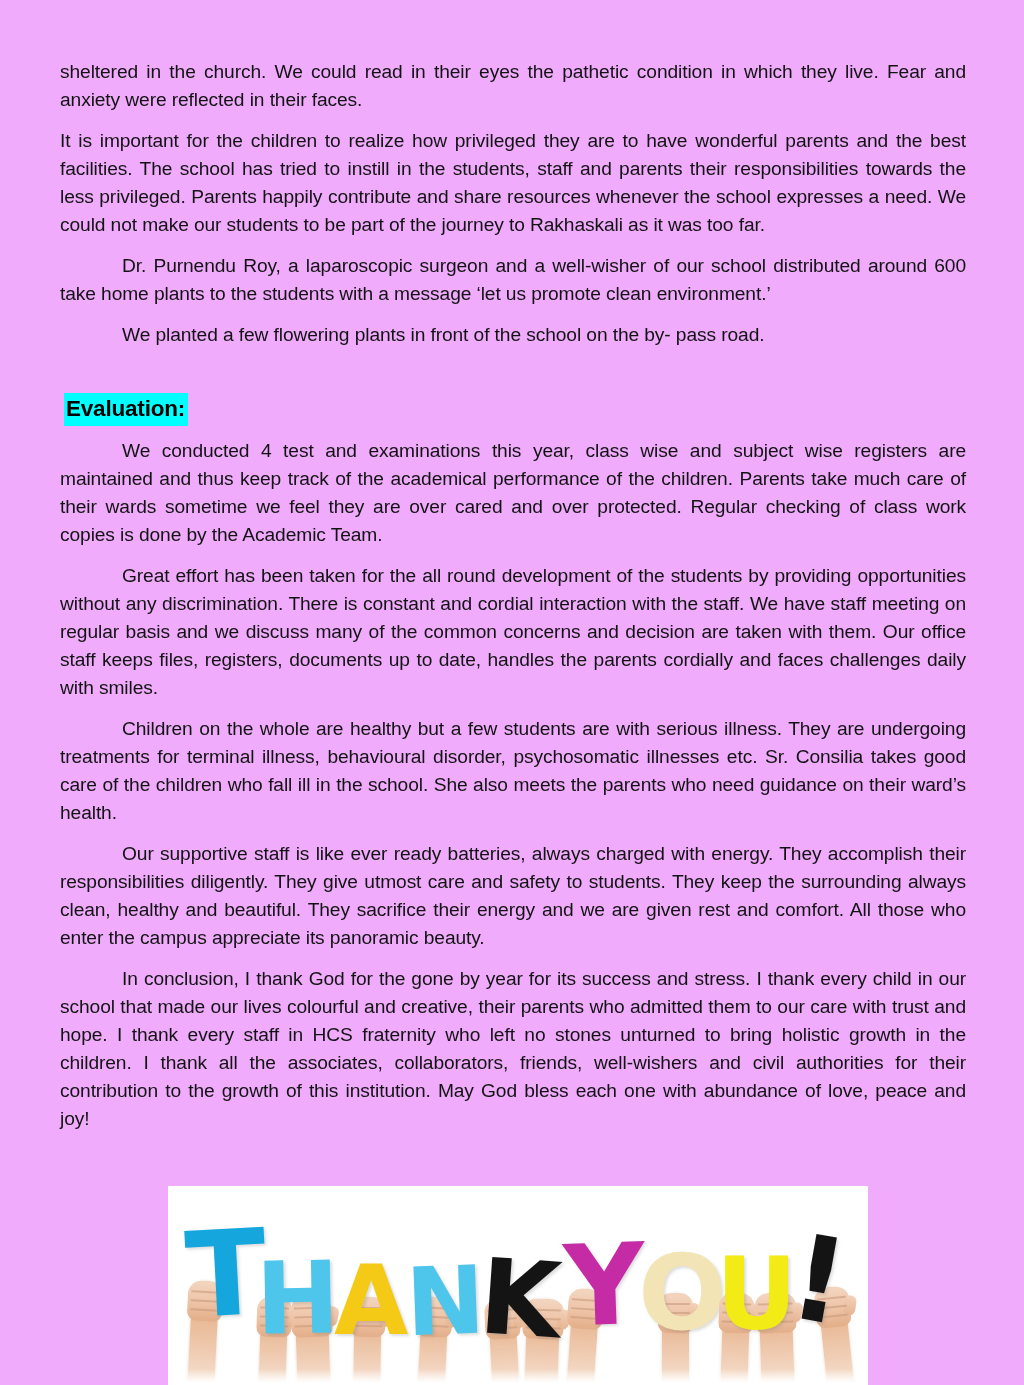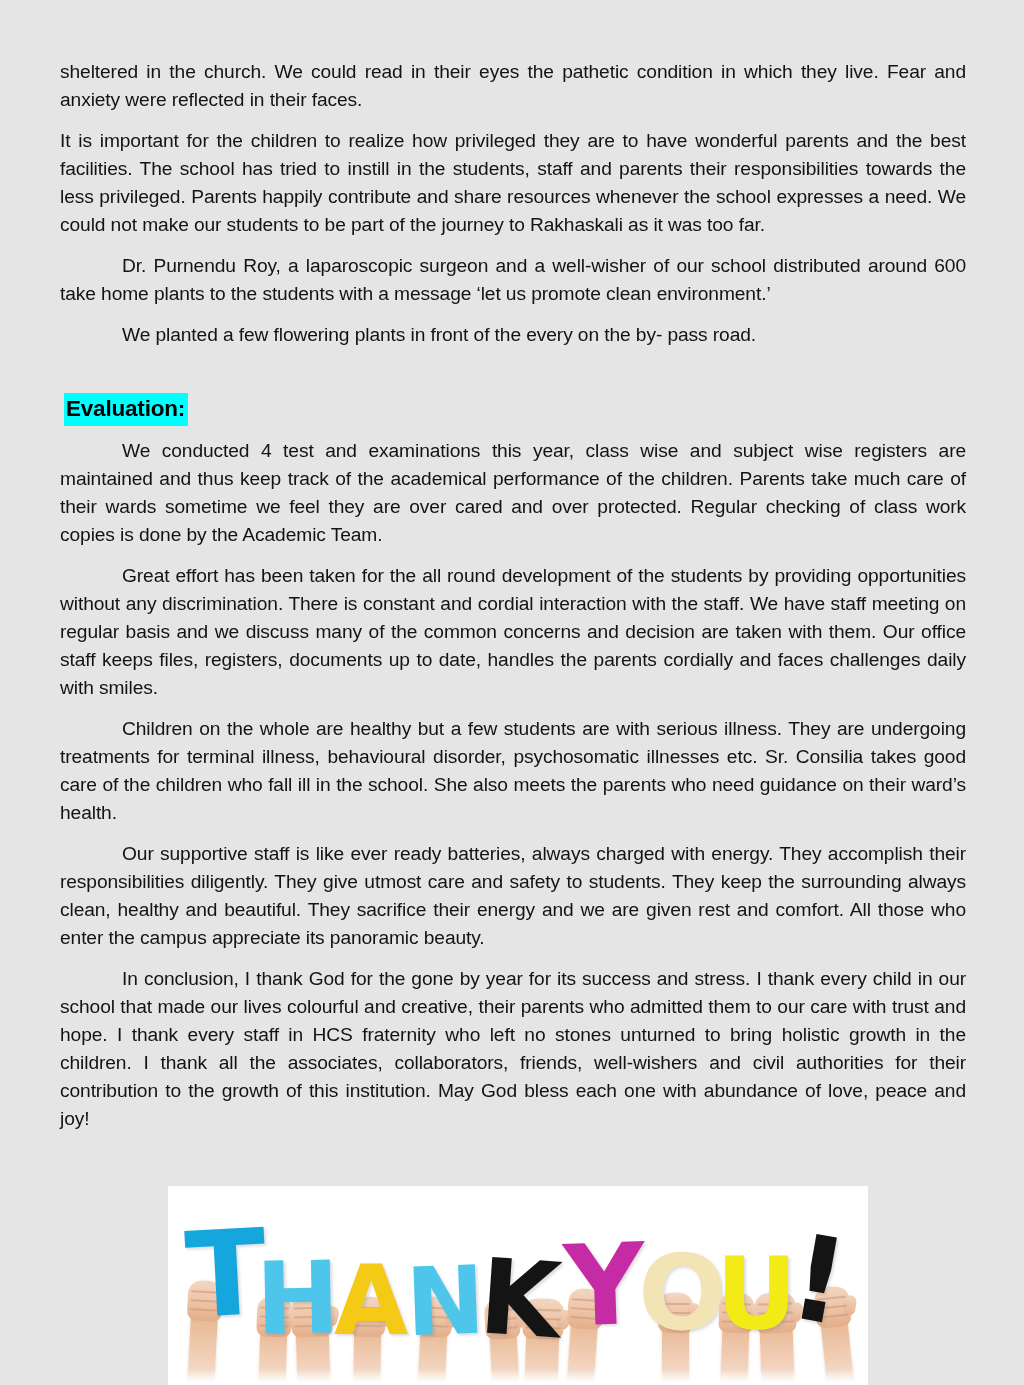--- a/index.html
+++ b/index.html
@@ -11,21 +11,21 @@
     width: 1024px;
     height: 1385px;
     position: relative;
     font-family: "Liberation Sans", sans-serif;
     color: #000000;
     overflow: hidden;
   }
   .page {
     position: absolute;
     inset: 0;
-    background: #e5e5e5;
+    background: #f0abfc;
   }
   .content {
     position: absolute;
     left: 60px;
     top: 58px;
     width: 906px;
   }
   p.body-par {
     margin: 0 0 13px 0;
     font-size: 19.2px;
@@ -132,21 +132,21 @@
 <div class="page">
 
   <div class="content">
 
     <p class="body-par noindent">sheltered in the church. We could read in their eyes the pathetic condition in which they live. Fear and anxiety were reflected in their faces.</p>
 
     <p class="body-par noindent">It is important for the children to realize how privileged they are to have wonderful parents and the best facilities. The school has tried to instill in the students, staff and parents their responsibilities towards the less privileged. Parents happily contribute and share resources whenever the school expresses a need. We could not make our students to be part of the journey to Rakhaskali as it was too far.</p>
 
     <p class="body-par indent">Dr. Purnendu Roy, a laparoscopic surgeon and a well-wisher of our school distributed around 600 take home plants to the students with a message ‘let us promote clean environment.’</p>
 
-    <p class="body-par indent">We planted a few flowering plants in front of the every on the by- pass road.</p>
+    <p class="body-par indent">We planted a few flowering plants in front of the school on the by- pass road.</p>
 
     <div class="heading-wrap">
       <span class="heading-eval">Evaluation:</span>
     </div>
     <div class="spacer-after-heading"></div>
 
     <p class="body-par indent">We conducted 4 test and examinations this year, class wise and subject wise registers are maintained and thus keep track of the academical performance of the children. Parents take much care of their wards sometime we feel they are over cared and over protected.  Regular checking of class work copies is done by the Academic Team.</p>
 
     <p class="body-par indent">Great effort has been taken for the all round development of the students by providing opportunities without any discrimination. There is constant and cordial interaction with the staff. We have staff meeting on regular basis and we discuss many of the common concerns and decision are taken with them. Our office staff keeps files, registers, documents up to date, handles the parents cordially and faces challenges daily with smiles.</p>
 

